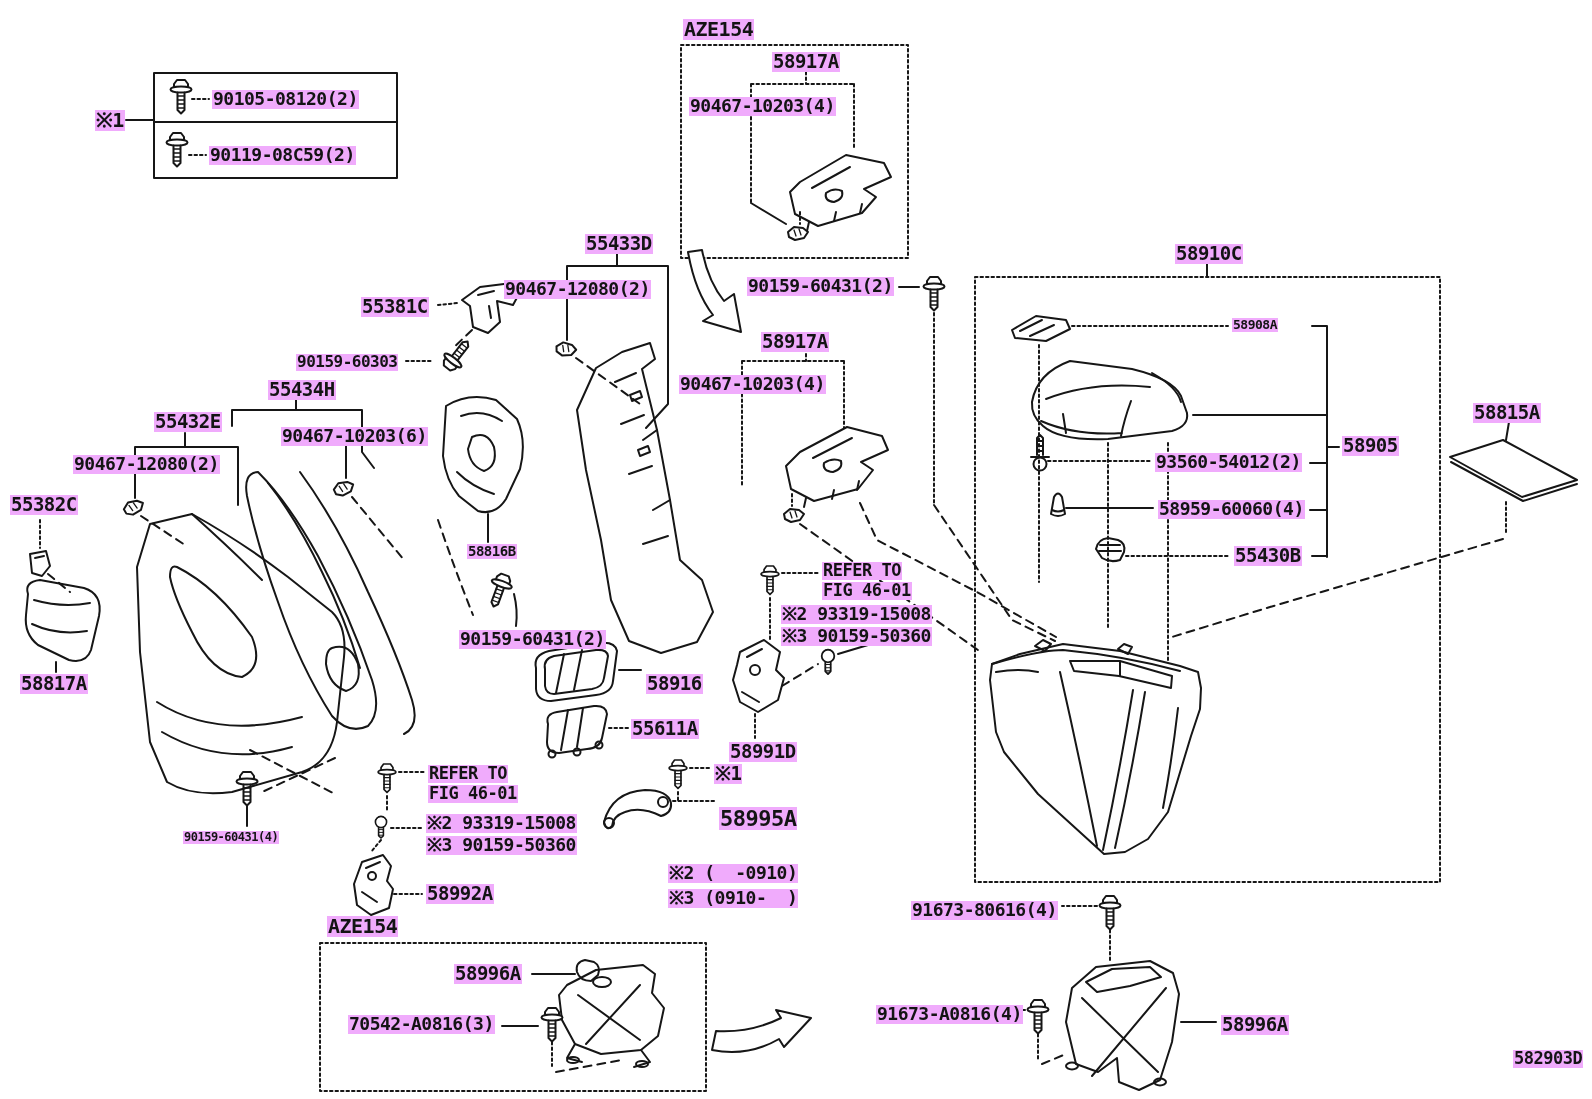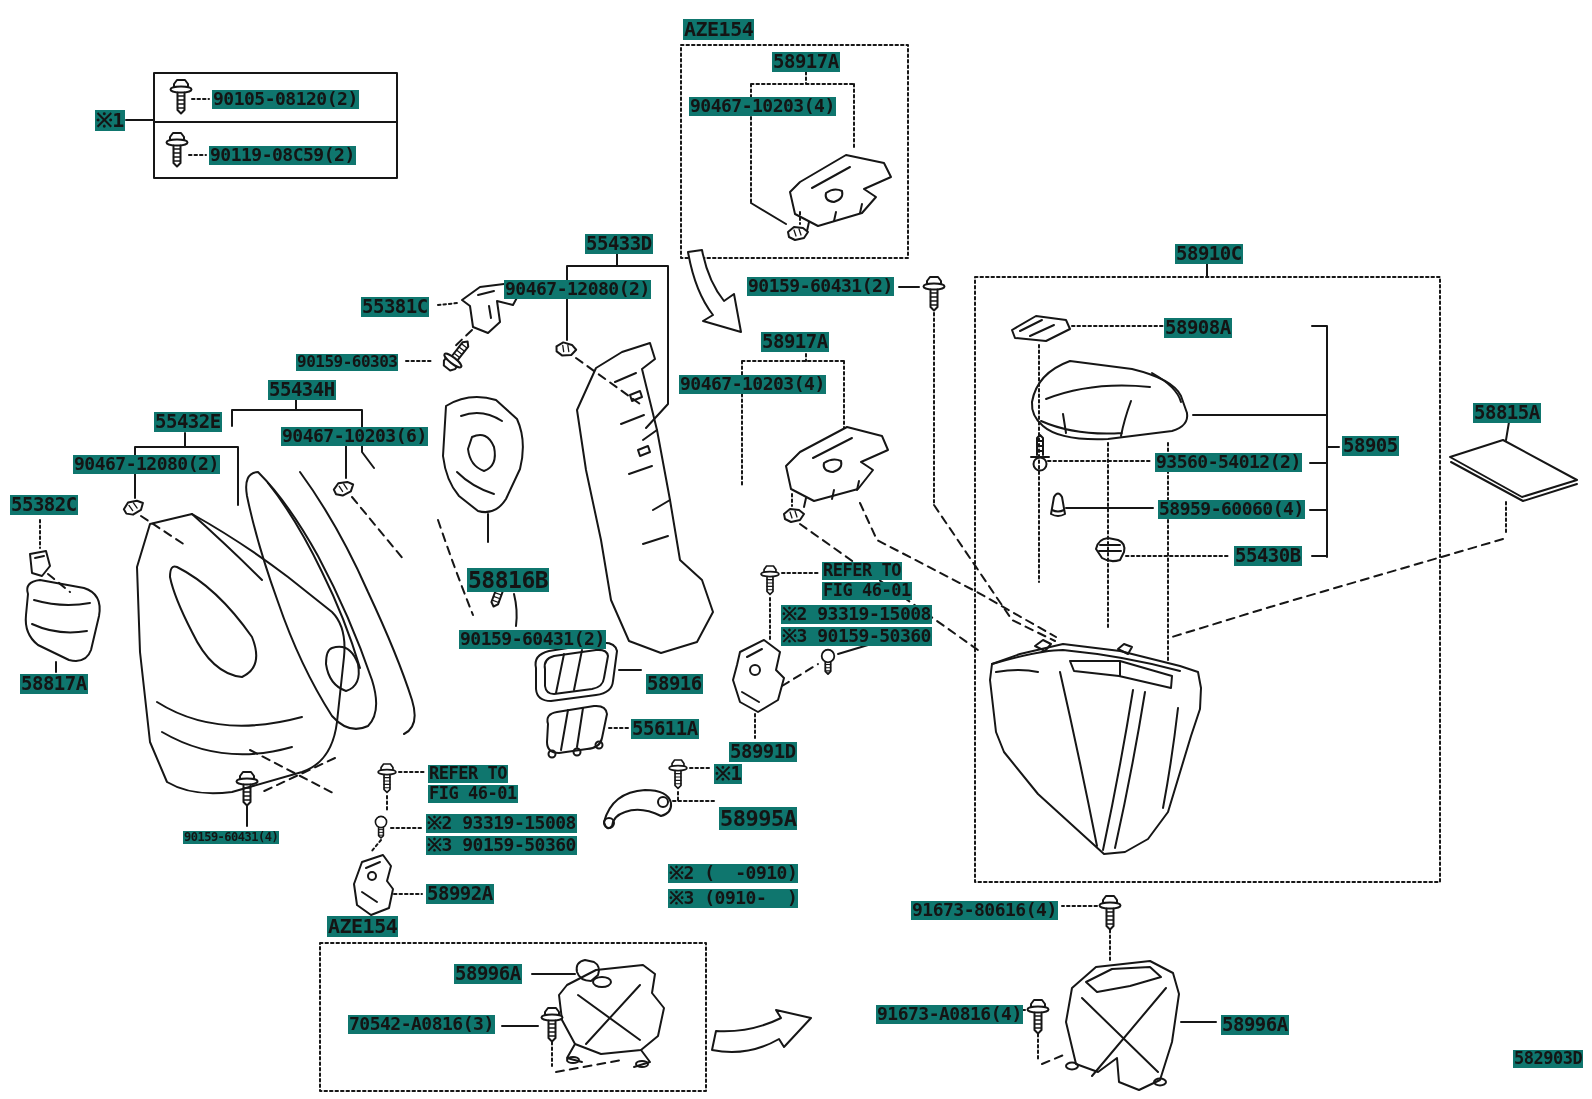--- a/index.html
+++ b/index.html
@@ -1,20 +1,20 @@
 <!DOCTYPE html>
 <html><head>
 <meta charset="utf-8">
 <style>
   html,body{margin:0;padding:0;background:#e8e8e8;}
   .wrap{position:relative;width:1592px;height:1099px;background:#ffffff;overflow:hidden;
         font-family:"DejaVu Sans Mono","Liberation Mono",monospace;}
   .art{position:absolute;left:0;top:0;}
   .lbl{position:absolute;font-weight:bold;color:#141414;line-height:1.05;white-space:pre;
-       letter-spacing:-0.5px;background:#0f766e;padding:0 1px;}
+       letter-spacing:-0.5px;background:#f0abfc;padding:0 1px;}
 </style>
 </head>
 <body>
 
 <div class="wrap">
 
 <svg class="art" width="1592" height="1099" viewBox="0 0 1592 1099">
   <defs>
     <g id="boltv" fill="#fff" stroke="#161616" stroke-width="2">
       <path d="M-7,4 L-4,0 H4 L7,4 V8 H-7 Z"></path>
@@ -288,27 +288,27 @@
 <div class="lbl" style="left:747px;top:277px;font-size:18px">90159-60431(2)</div>
 <div class="lbl" style="left:296px;top:354px;font-size:16px">90159-60303</div>
 <div class="lbl" style="left:268px;top:380px;font-size:19px">55434H</div>
 <div class="lbl" style="left:761px;top:332px;font-size:19px">58917A</div>
 <div class="lbl" style="left:679px;top:375px;font-size:18px">90467-10203(4)</div>
 <div class="lbl" style="left:154px;top:412px;font-size:19px">55432E</div>
 <div class="lbl" style="left:281px;top:427px;font-size:18px">90467-10203(6)</div>
 <div class="lbl" style="left:73px;top:455px;font-size:18px">90467-12080(2)</div>
 <div class="lbl" style="left:10px;top:495px;font-size:19px">55382C</div>
 <div class="lbl" style="left:1175px;top:244px;font-size:19px">58910C</div>
-<div class="lbl" style="left:1164px;top:318px;font-size:19px">58908A</div>
+<div class="lbl" style="left:1232px;top:318px;font-size:13px">58908A</div>
 <div class="lbl" style="left:1473px;top:403px;font-size:19px">58815A</div>
 <div class="lbl" style="left:1342px;top:436px;font-size:19px">58905</div>
 <div class="lbl" style="left:1155px;top:453px;font-size:18px">93560-54012(2)</div>
 <div class="lbl" style="left:1158px;top:500px;font-size:18px">58959-60060(4)</div>
 <div class="lbl" style="left:1234px;top:546px;font-size:19px">55430B</div>
-<div class="lbl" style="left:467px;top:568px;font-size:23px">58816B</div>
+<div class="lbl" style="left:467px;top:544px;font-size:14px">58816B</div>
 <div class="lbl" style="left:459px;top:630px;font-size:18px">90159-60431(2)</div>
 <div class="lbl" style="left:822px;top:562px;font-size:17px">REFER TO</div>
 <div class="lbl" style="left:822px;top:582px;font-size:17px">FIG 46-01</div>
 <div class="lbl" style="left:781px;top:605px;font-size:18px">※2 93319-15008</div>
 <div class="lbl" style="left:781px;top:627px;font-size:18px">※3 90159-50360</div>
 <div class="lbl" style="left:646px;top:674px;font-size:19px">58916</div>
 <div class="lbl" style="left:631px;top:719px;font-size:19px">55611A</div>
 <div class="lbl" style="left:20px;top:674px;font-size:19px">58817A</div>
 <div class="lbl" style="left:729px;top:742px;font-size:19px">58991D</div>
 <div class="lbl" style="left:714px;top:764px;font-size:19px">※1</div>

